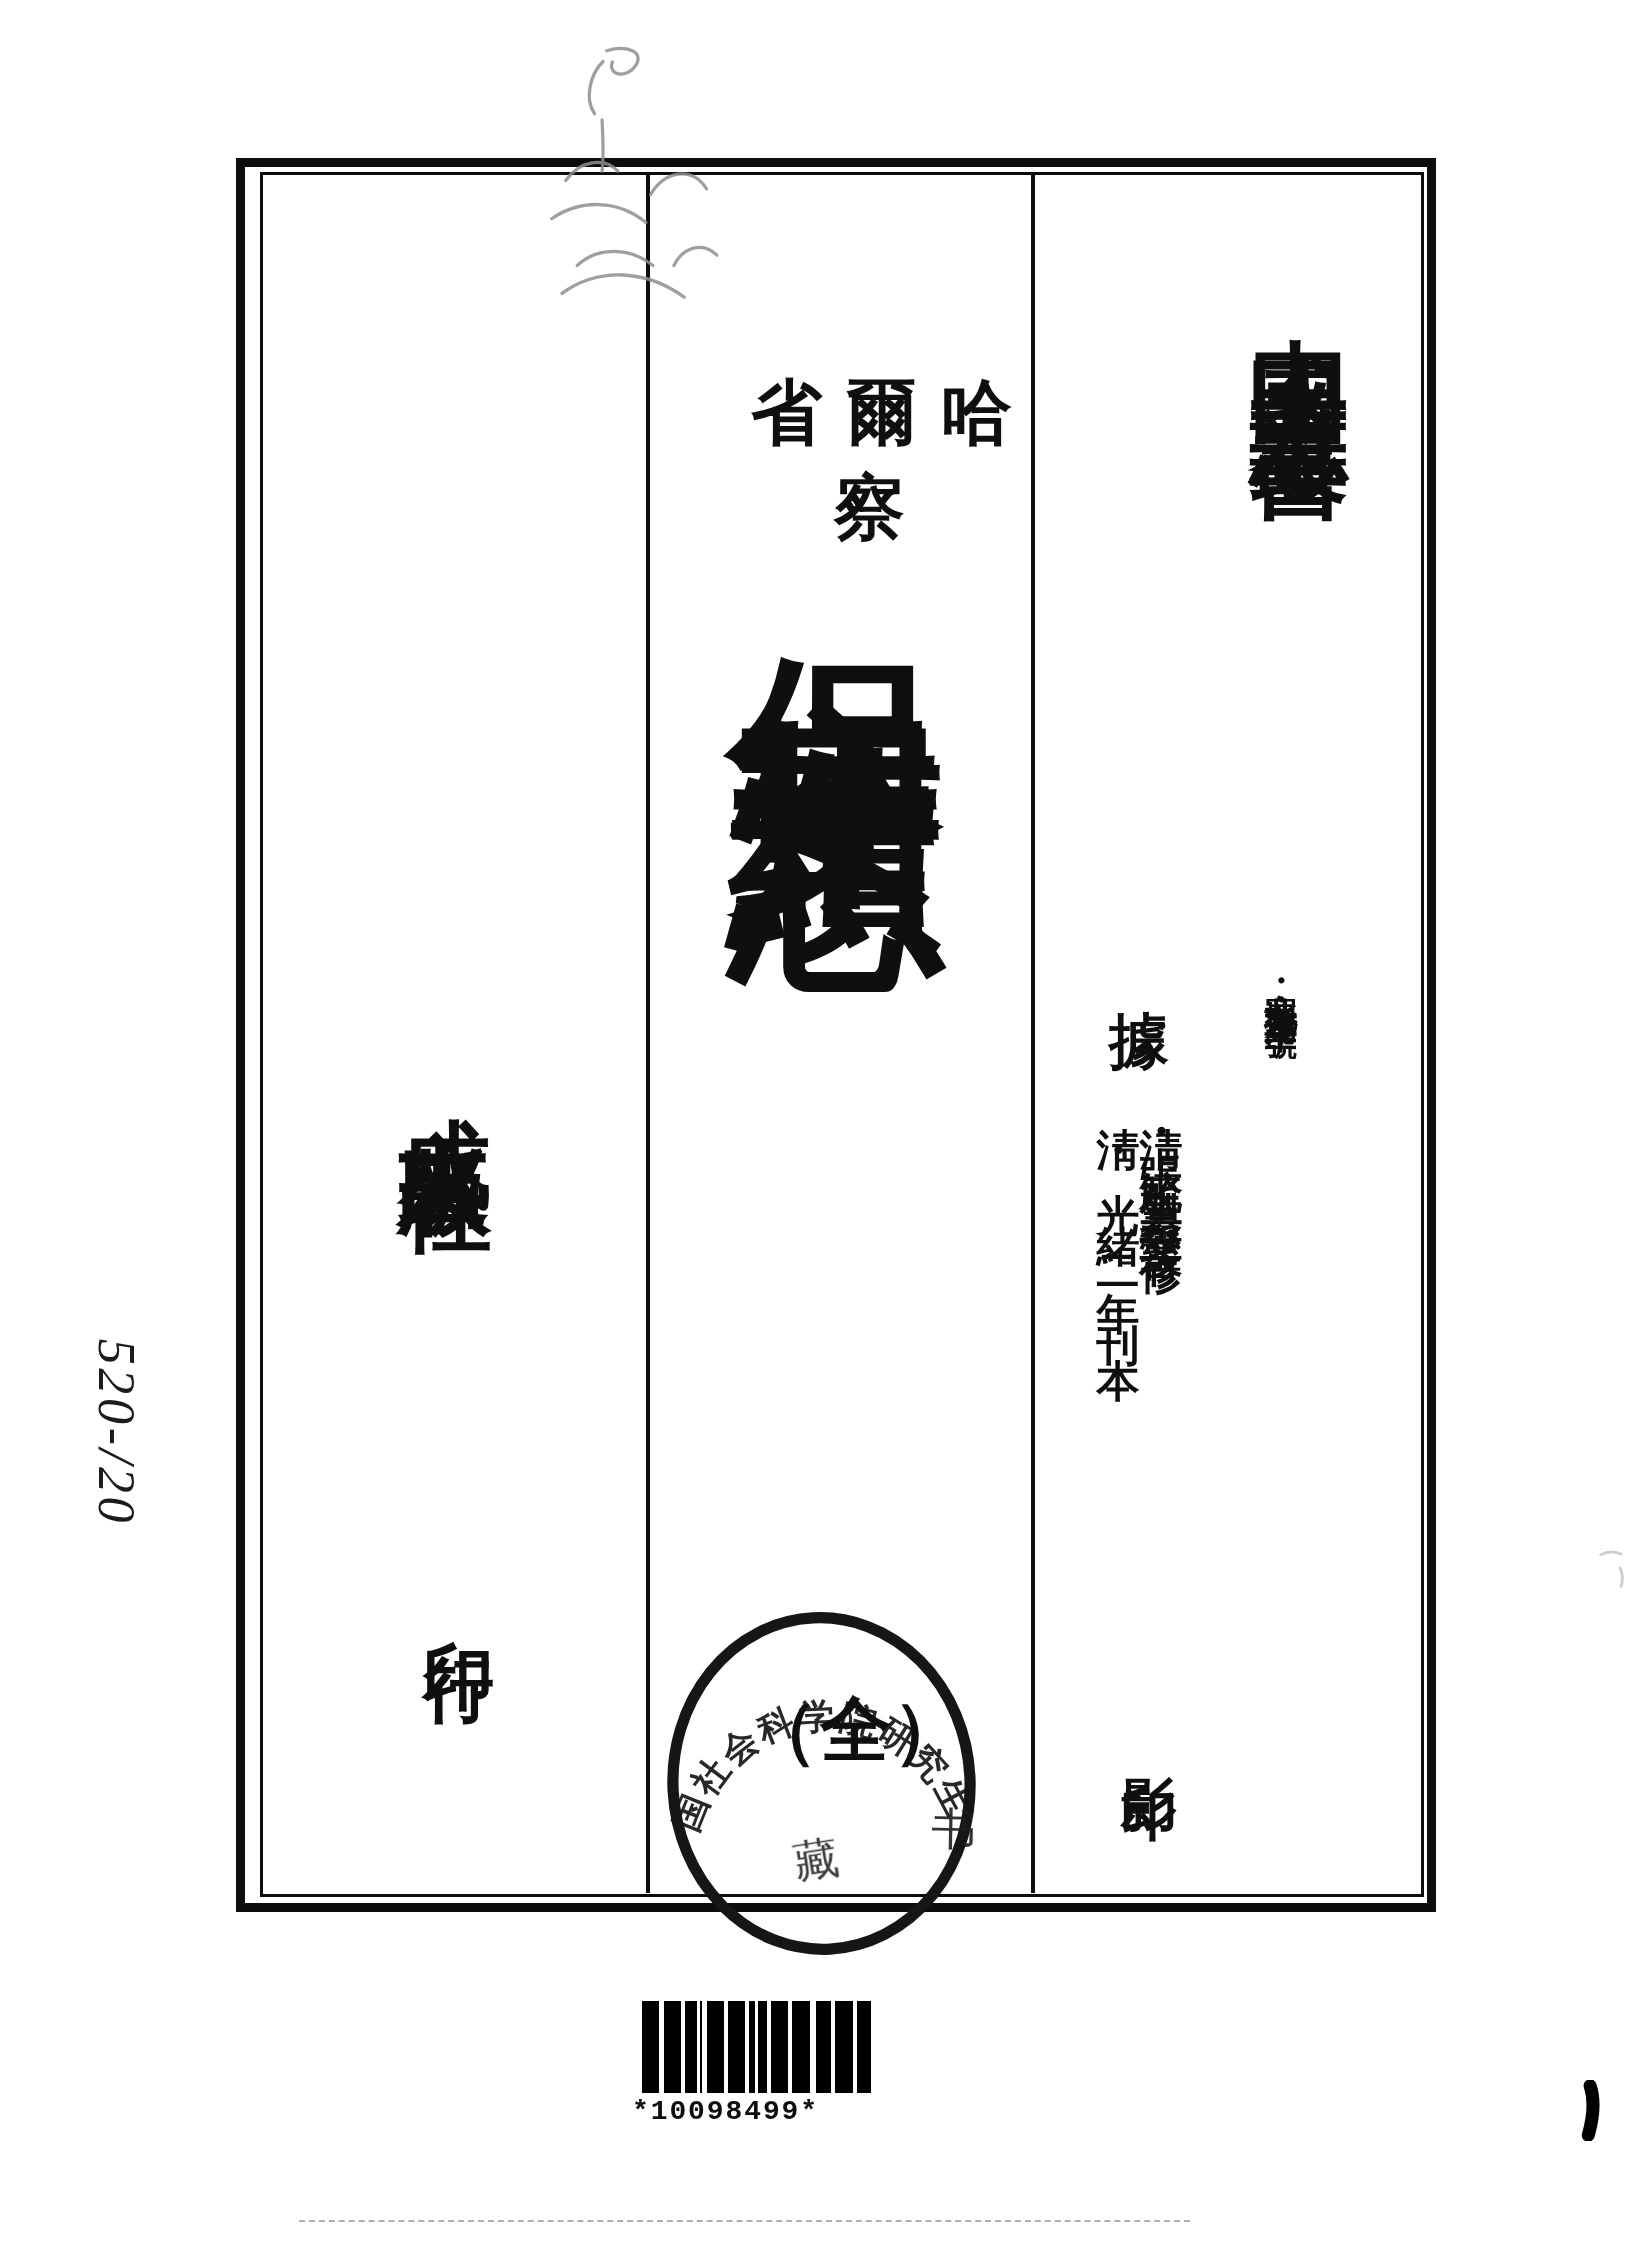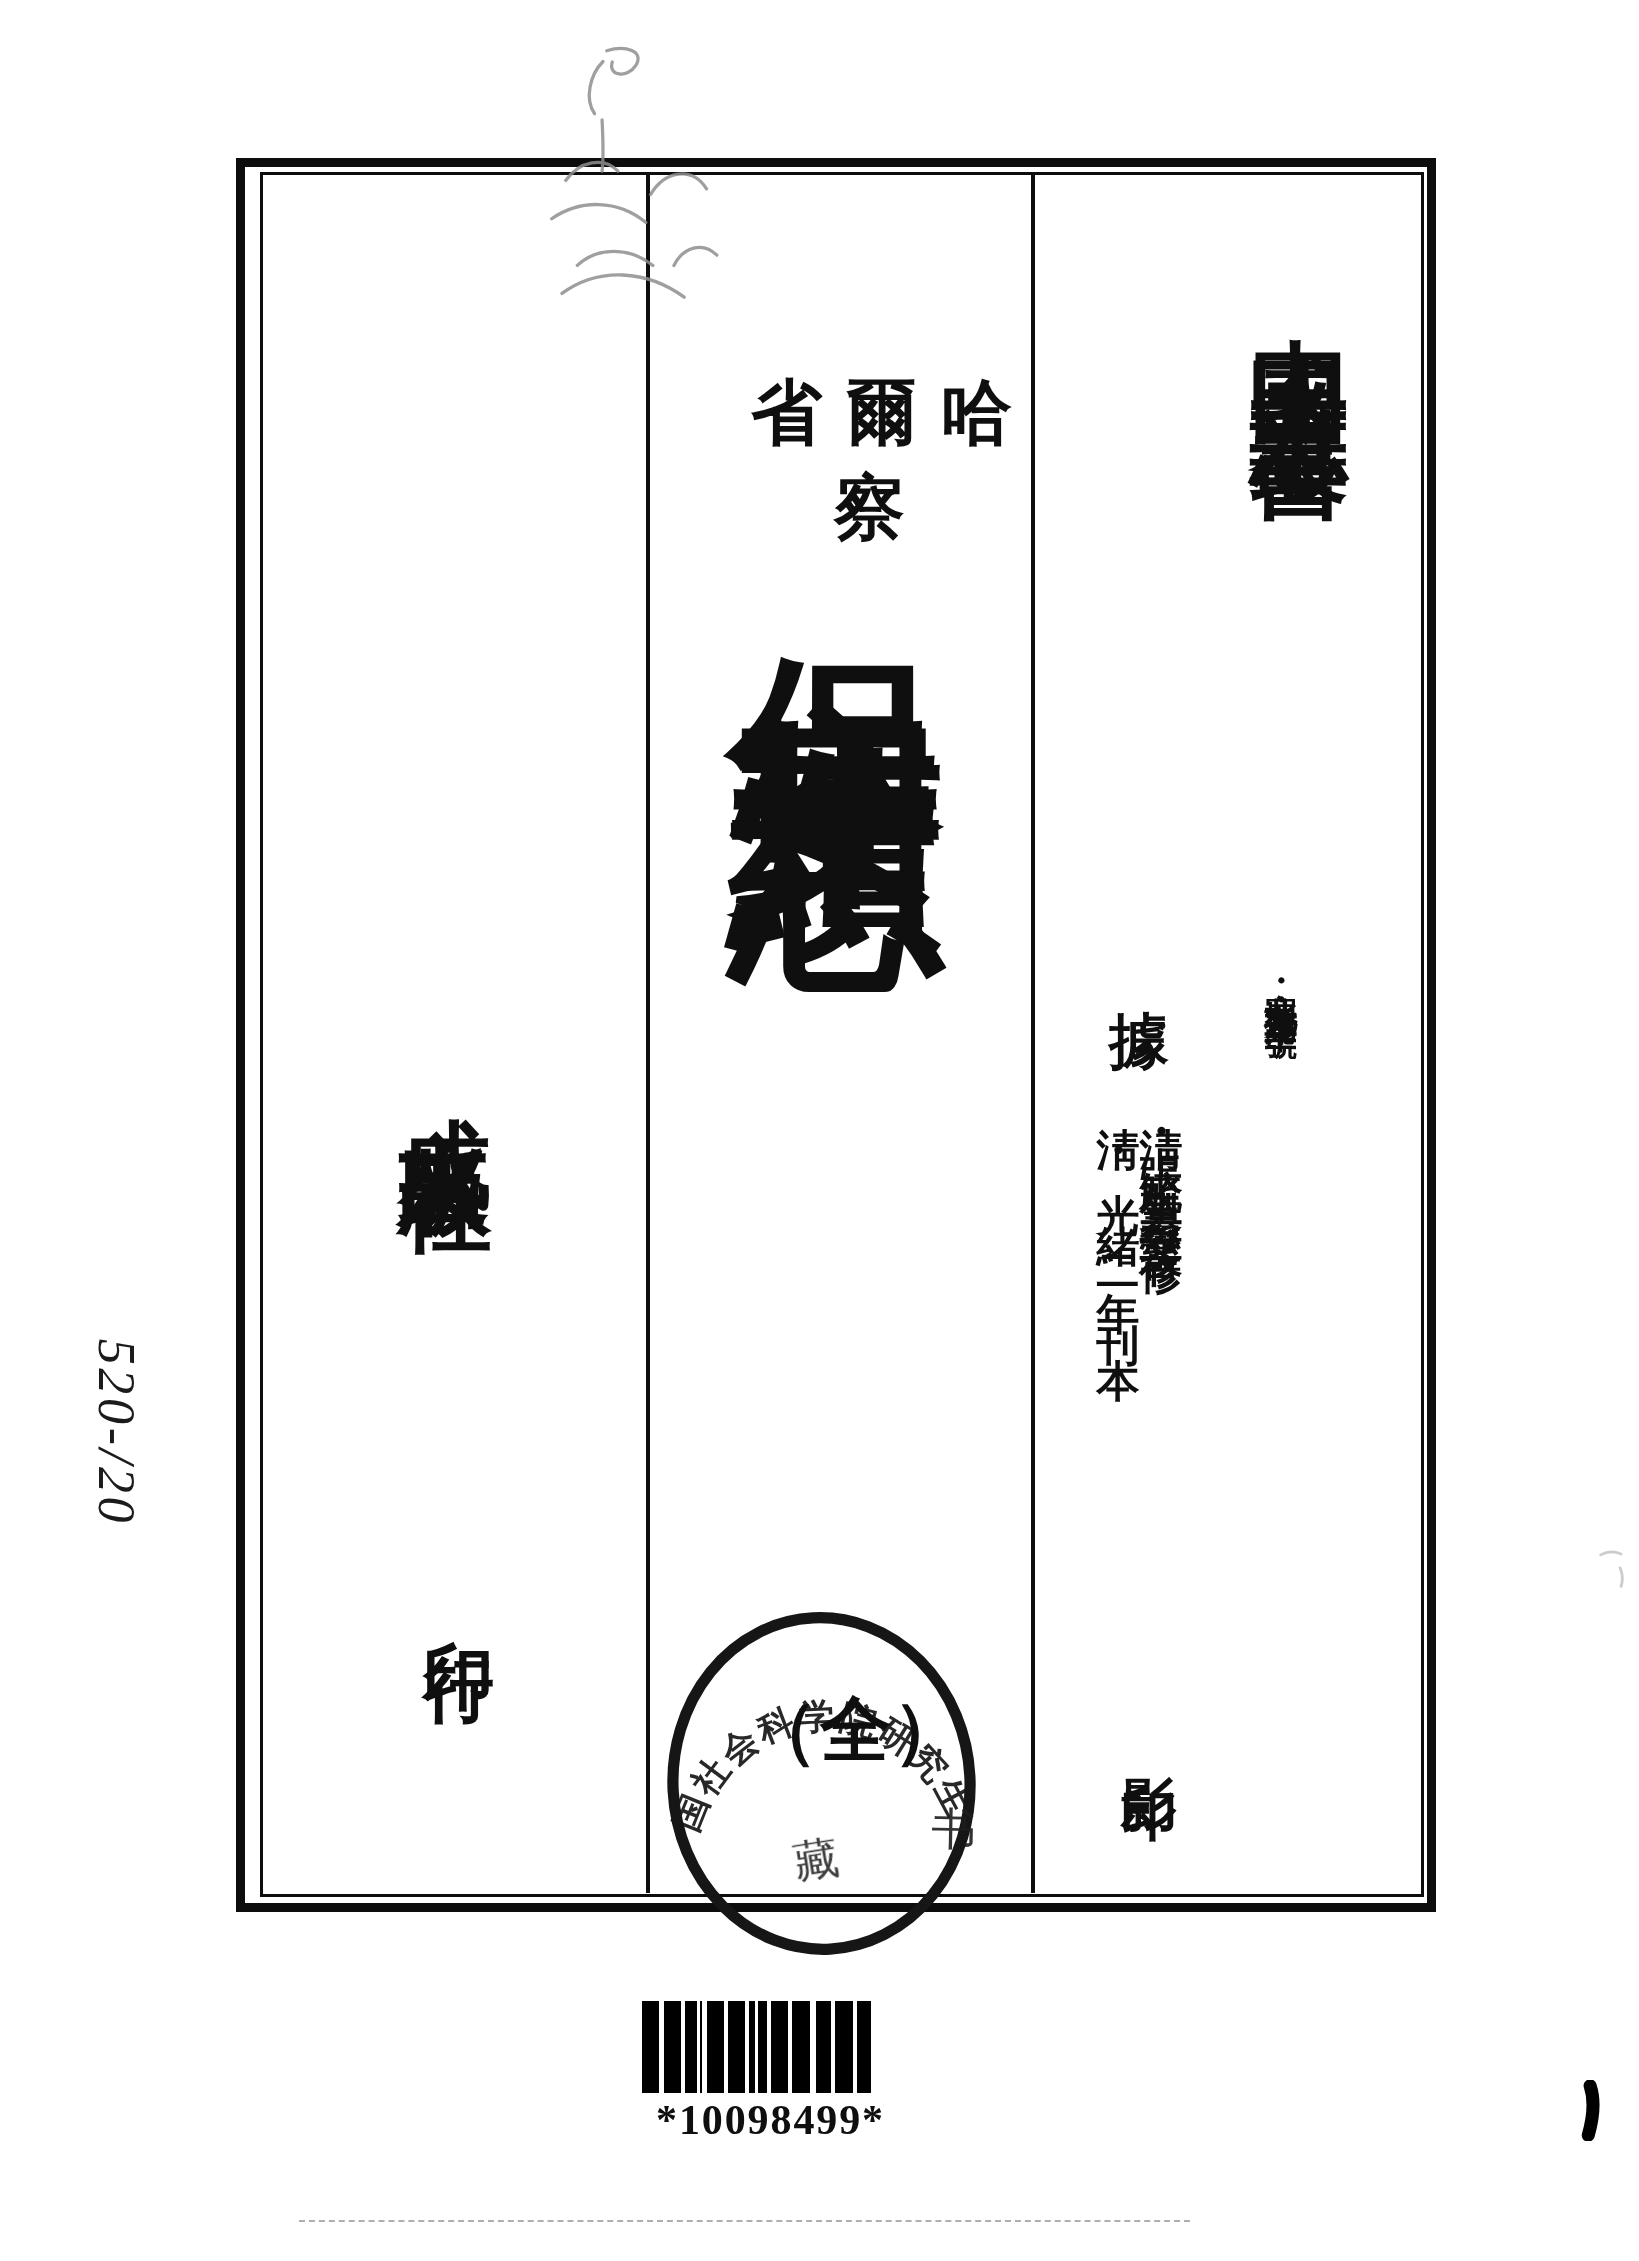--- a/index.html
+++ b/index.html
@@ -59,23 +59,23 @@
   
   .stamp{left:658px; top:1599px; width:327px; height:369px; z-index:5;}
   
   .barcode{
     left:642px; top:2001px; width:234px; height:92px; z-index:4;
     background-image:
       repeating-linear-gradient(90deg, rgba(255,255,255,0) 0 55px, #ffffff 55px 58px),
       repeating-linear-gradient(90deg, #000 0 17.3px, #ffffff 17.3px 21.5px);
   }
   .barcode-label{
-    left:632px; top:2096px; width:253px; text-align:right;
-    font-family:Liberation Serif, serif;
-    font-weight:bold; font-size:42px; letter-spacing:1.9px; z-index:4;
+    left:632px; top:2096px; width:253px; text-align:left;
+    font-family:Liberation Mono, monospace;
+    font-weight:bold; font-size:28px; letter-spacing:1.9px; z-index:4;
   }
   .dashed-line{
     left:299px; top:2220px; width:891px; height:0;
     border-top:2.3px dashed #6e6e6e; opacity:.55; z-index:3;
   }
   
   .call-number{
     left:-26px; top:1403px; width:285px; text-align:center;
     transform:rotate(90deg);
     font-size:52px; font-style:italic; letter-spacing:3.7px; color:#1b1b1b; z-index:4;

